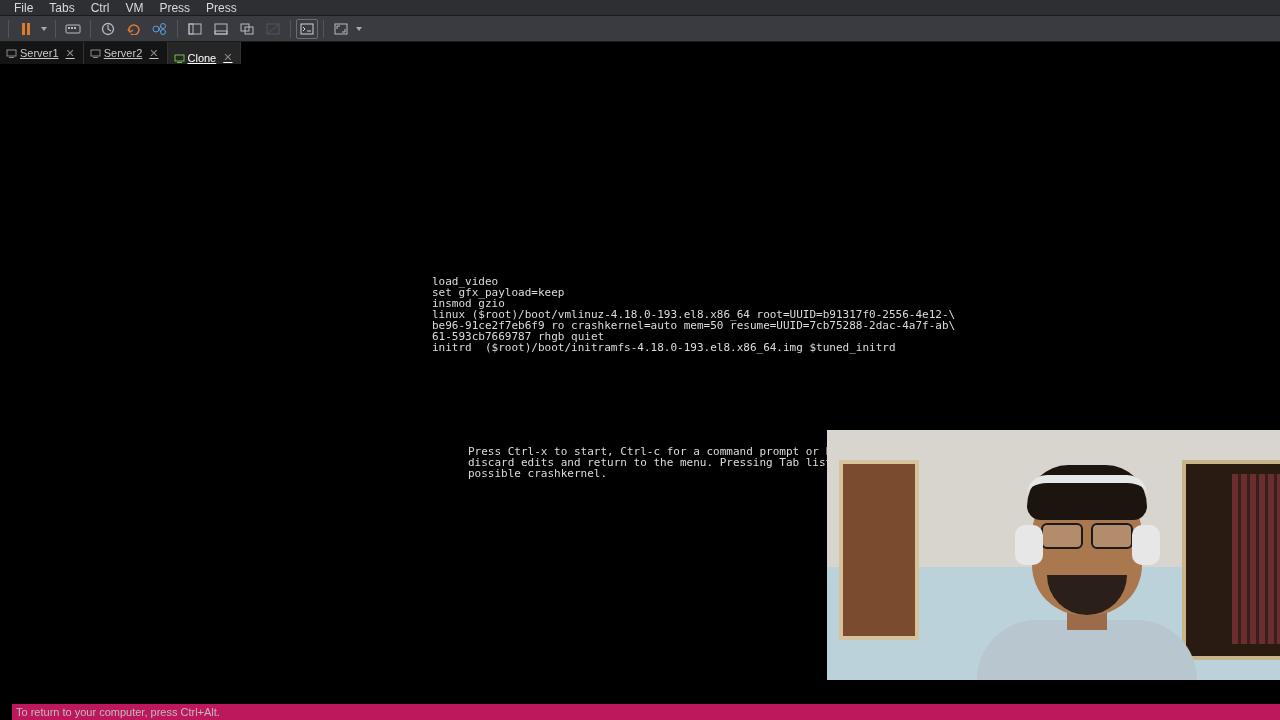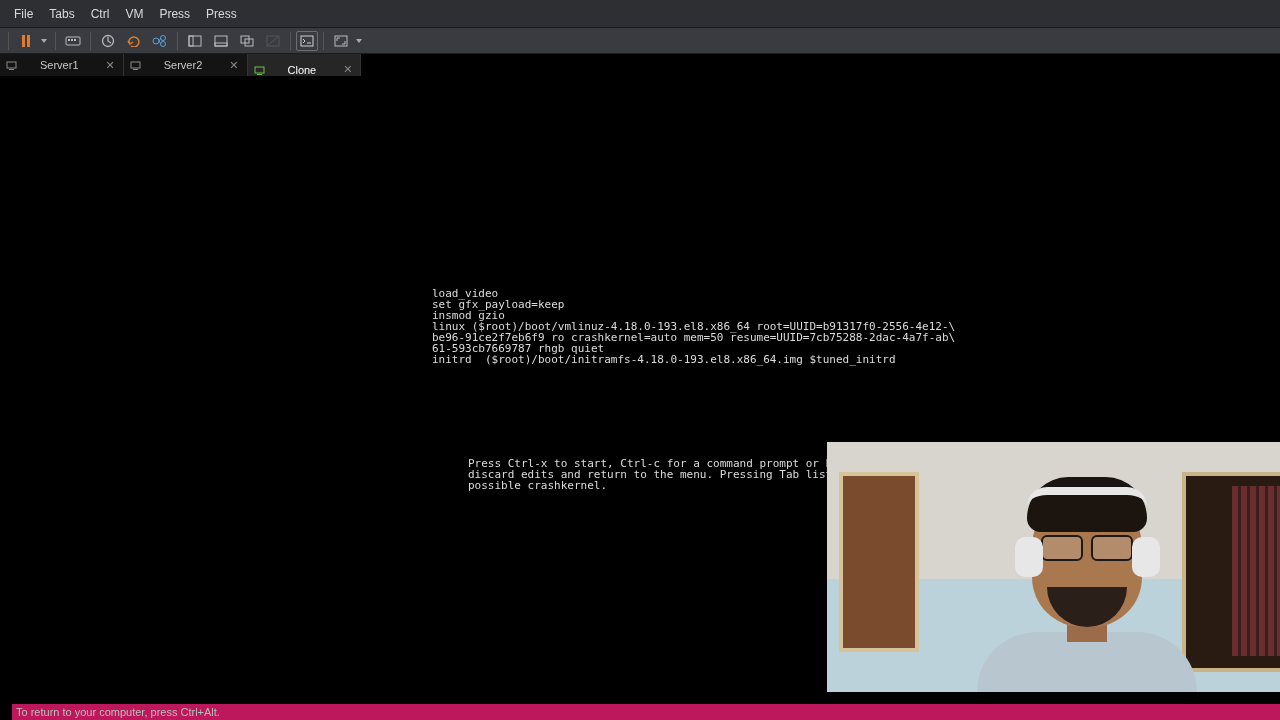--- a/index.html
+++ b/index.html
@@ -1,20 +1,20 @@
 <!DOCTYPE html>
 <html><head>
 <meta charset="utf-8">
 <style>
   * { margin: 0; padding: 0; box-sizing: border-box; }
   html, body { width: 1280px; height: 720px; overflow: hidden; background: #000; font-family: "Segoe UI", Tahoma, sans-serif; color: #ccc; }
 
   
   .menubar {
-    height: 28px; width: 100%;
+    height: 16px; width: 100%;
     background: #2d2f33;
     border-bottom: 1px solid #1a1b1d;
     display: flex; align-items: center;
     font-size: 12px; color: #d9dadc;
     padding-left: 6px;
   }
   .menubar .menu-item { padding: 3px 8px; cursor: default; }
 
   
   .toolbar {
@@ -43,23 +43,23 @@
 
   
   .tabstrip {
     height: 22px; width: 100%;
     background: #000;
     display: flex; align-items: stretch;
     font-size: 11px;
   }
   .vm-tab {
     display: flex; align-items: center;
-    padding: 0 6px; gap: 23px;
+    padding: 0 6px; gap: 3px;
     border-right: 1px solid #333;
-    color: #c9c9c9; cursor: default;
+    color: #c9c9c9; cursor: default; text-decoration: underline;
   }
   .vm-tab.inactive { background: #141414; }
   .vm-tab.active   { background: #262626; color: #fff; align-items: flex-end; }
   .vm-tab .tab-x { color: #888; font-size: 11px; margin-left:2px; padding:0 2px;}
   .tab-ico { width:11px; height:11px; display:inline-block; }
   .tab-ico svg { display:block; }
 
   
   .vm-console {
     position: relative;

